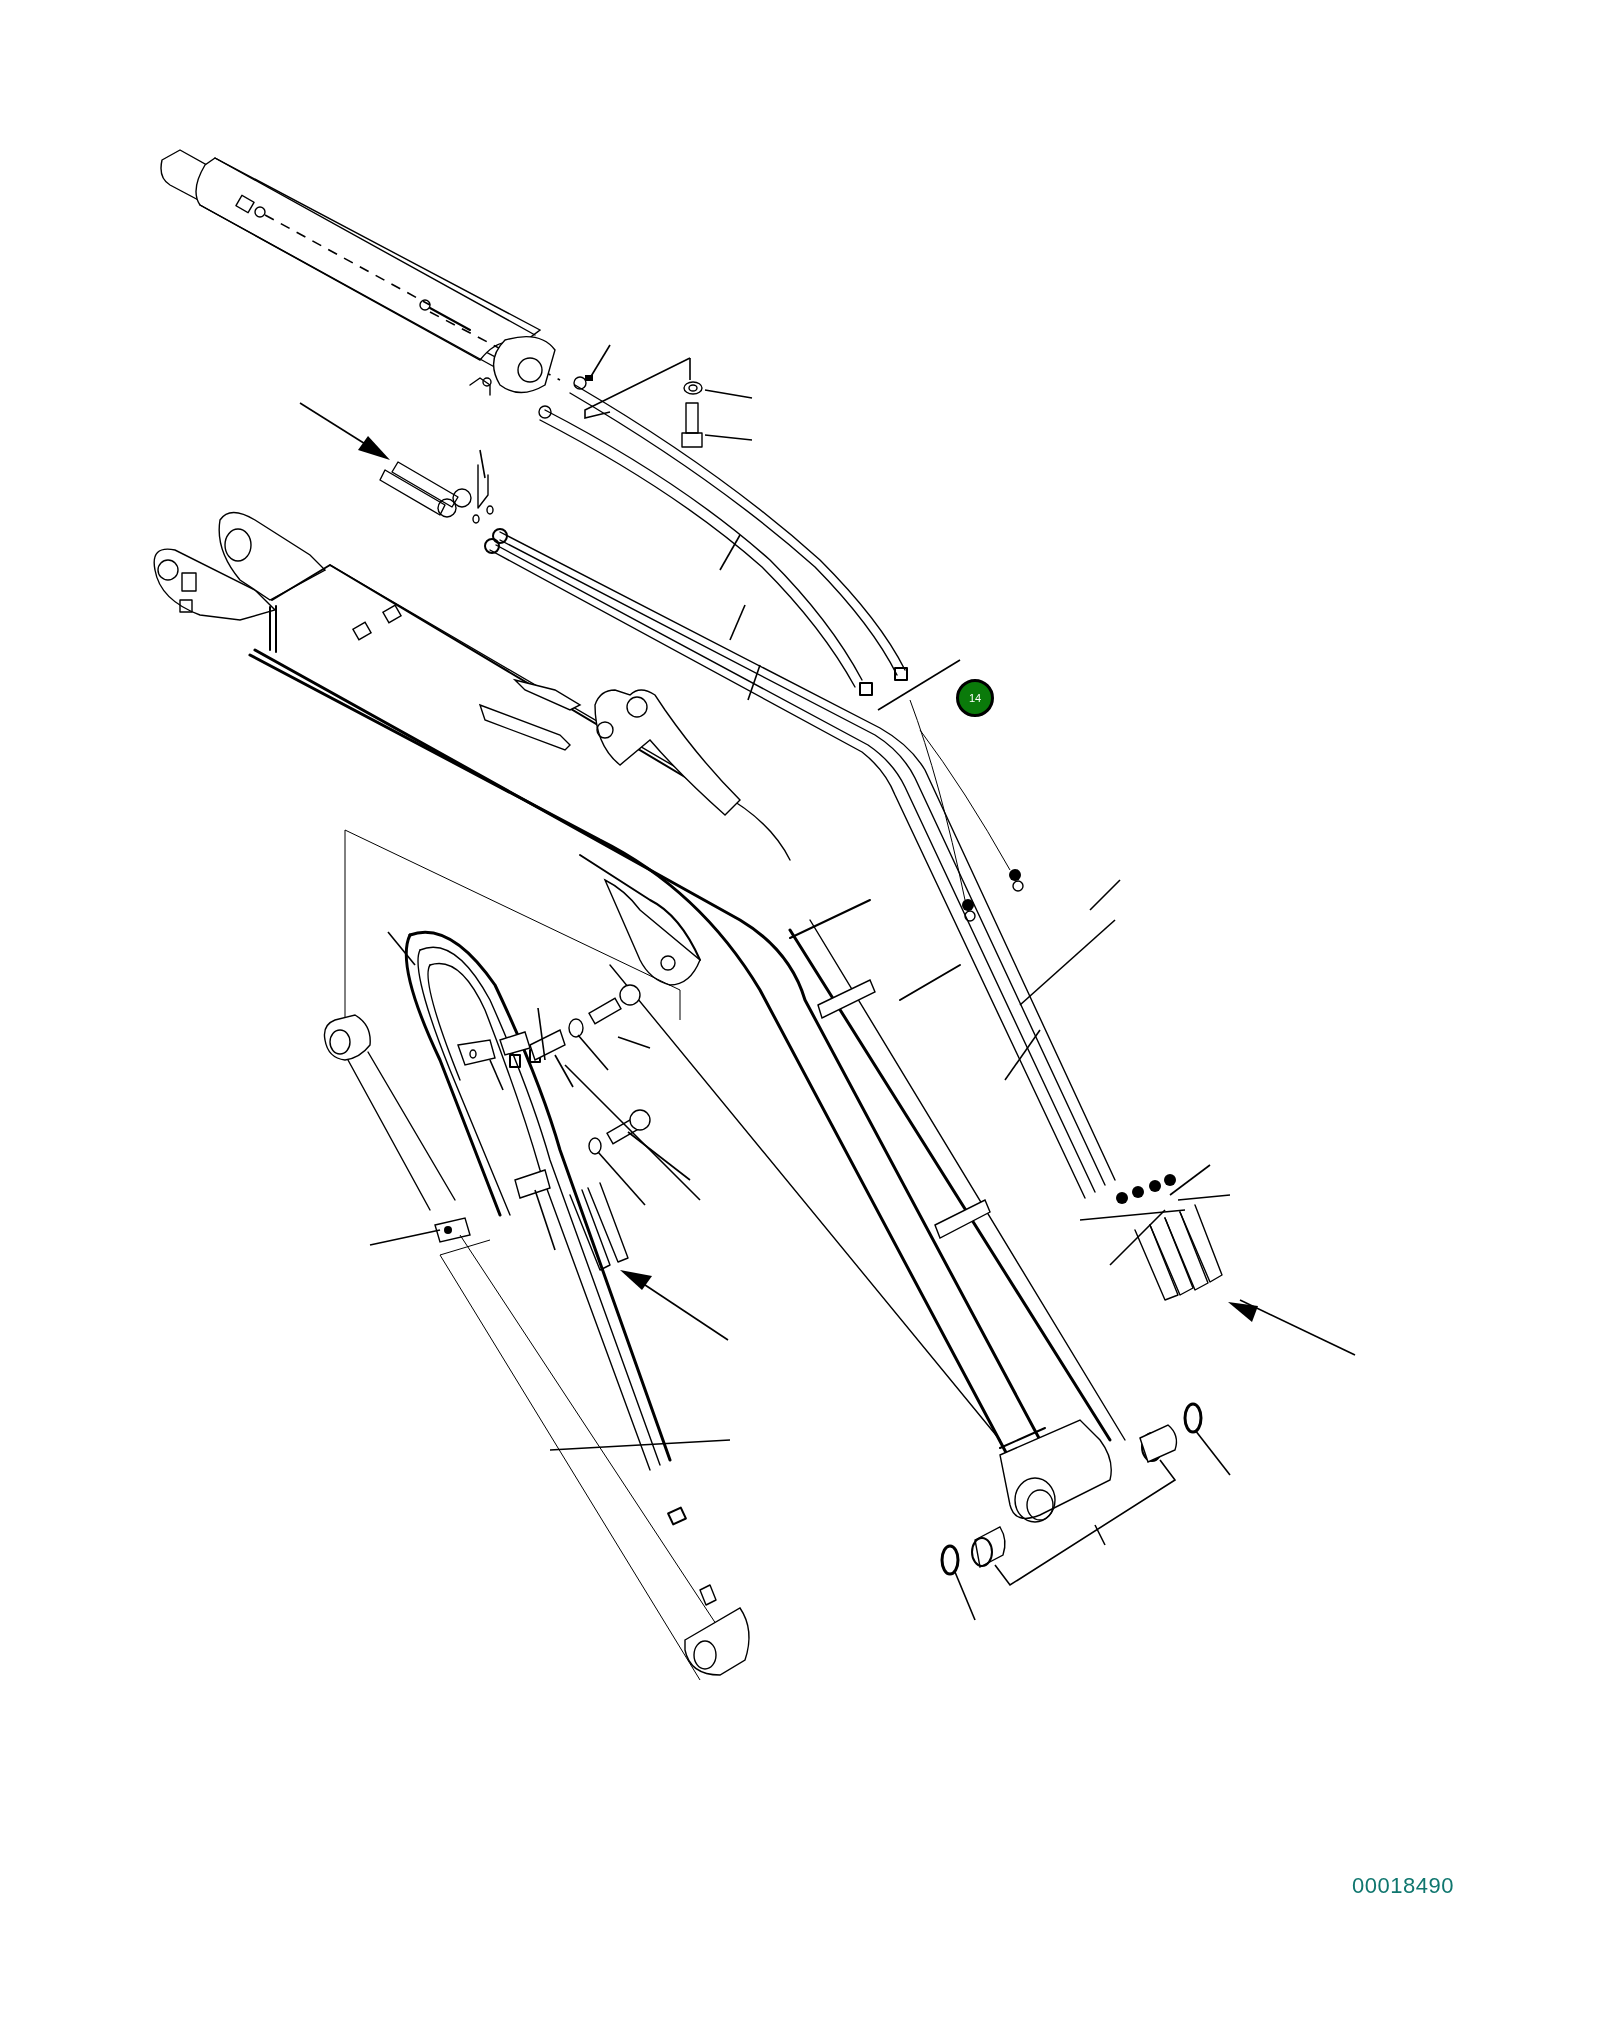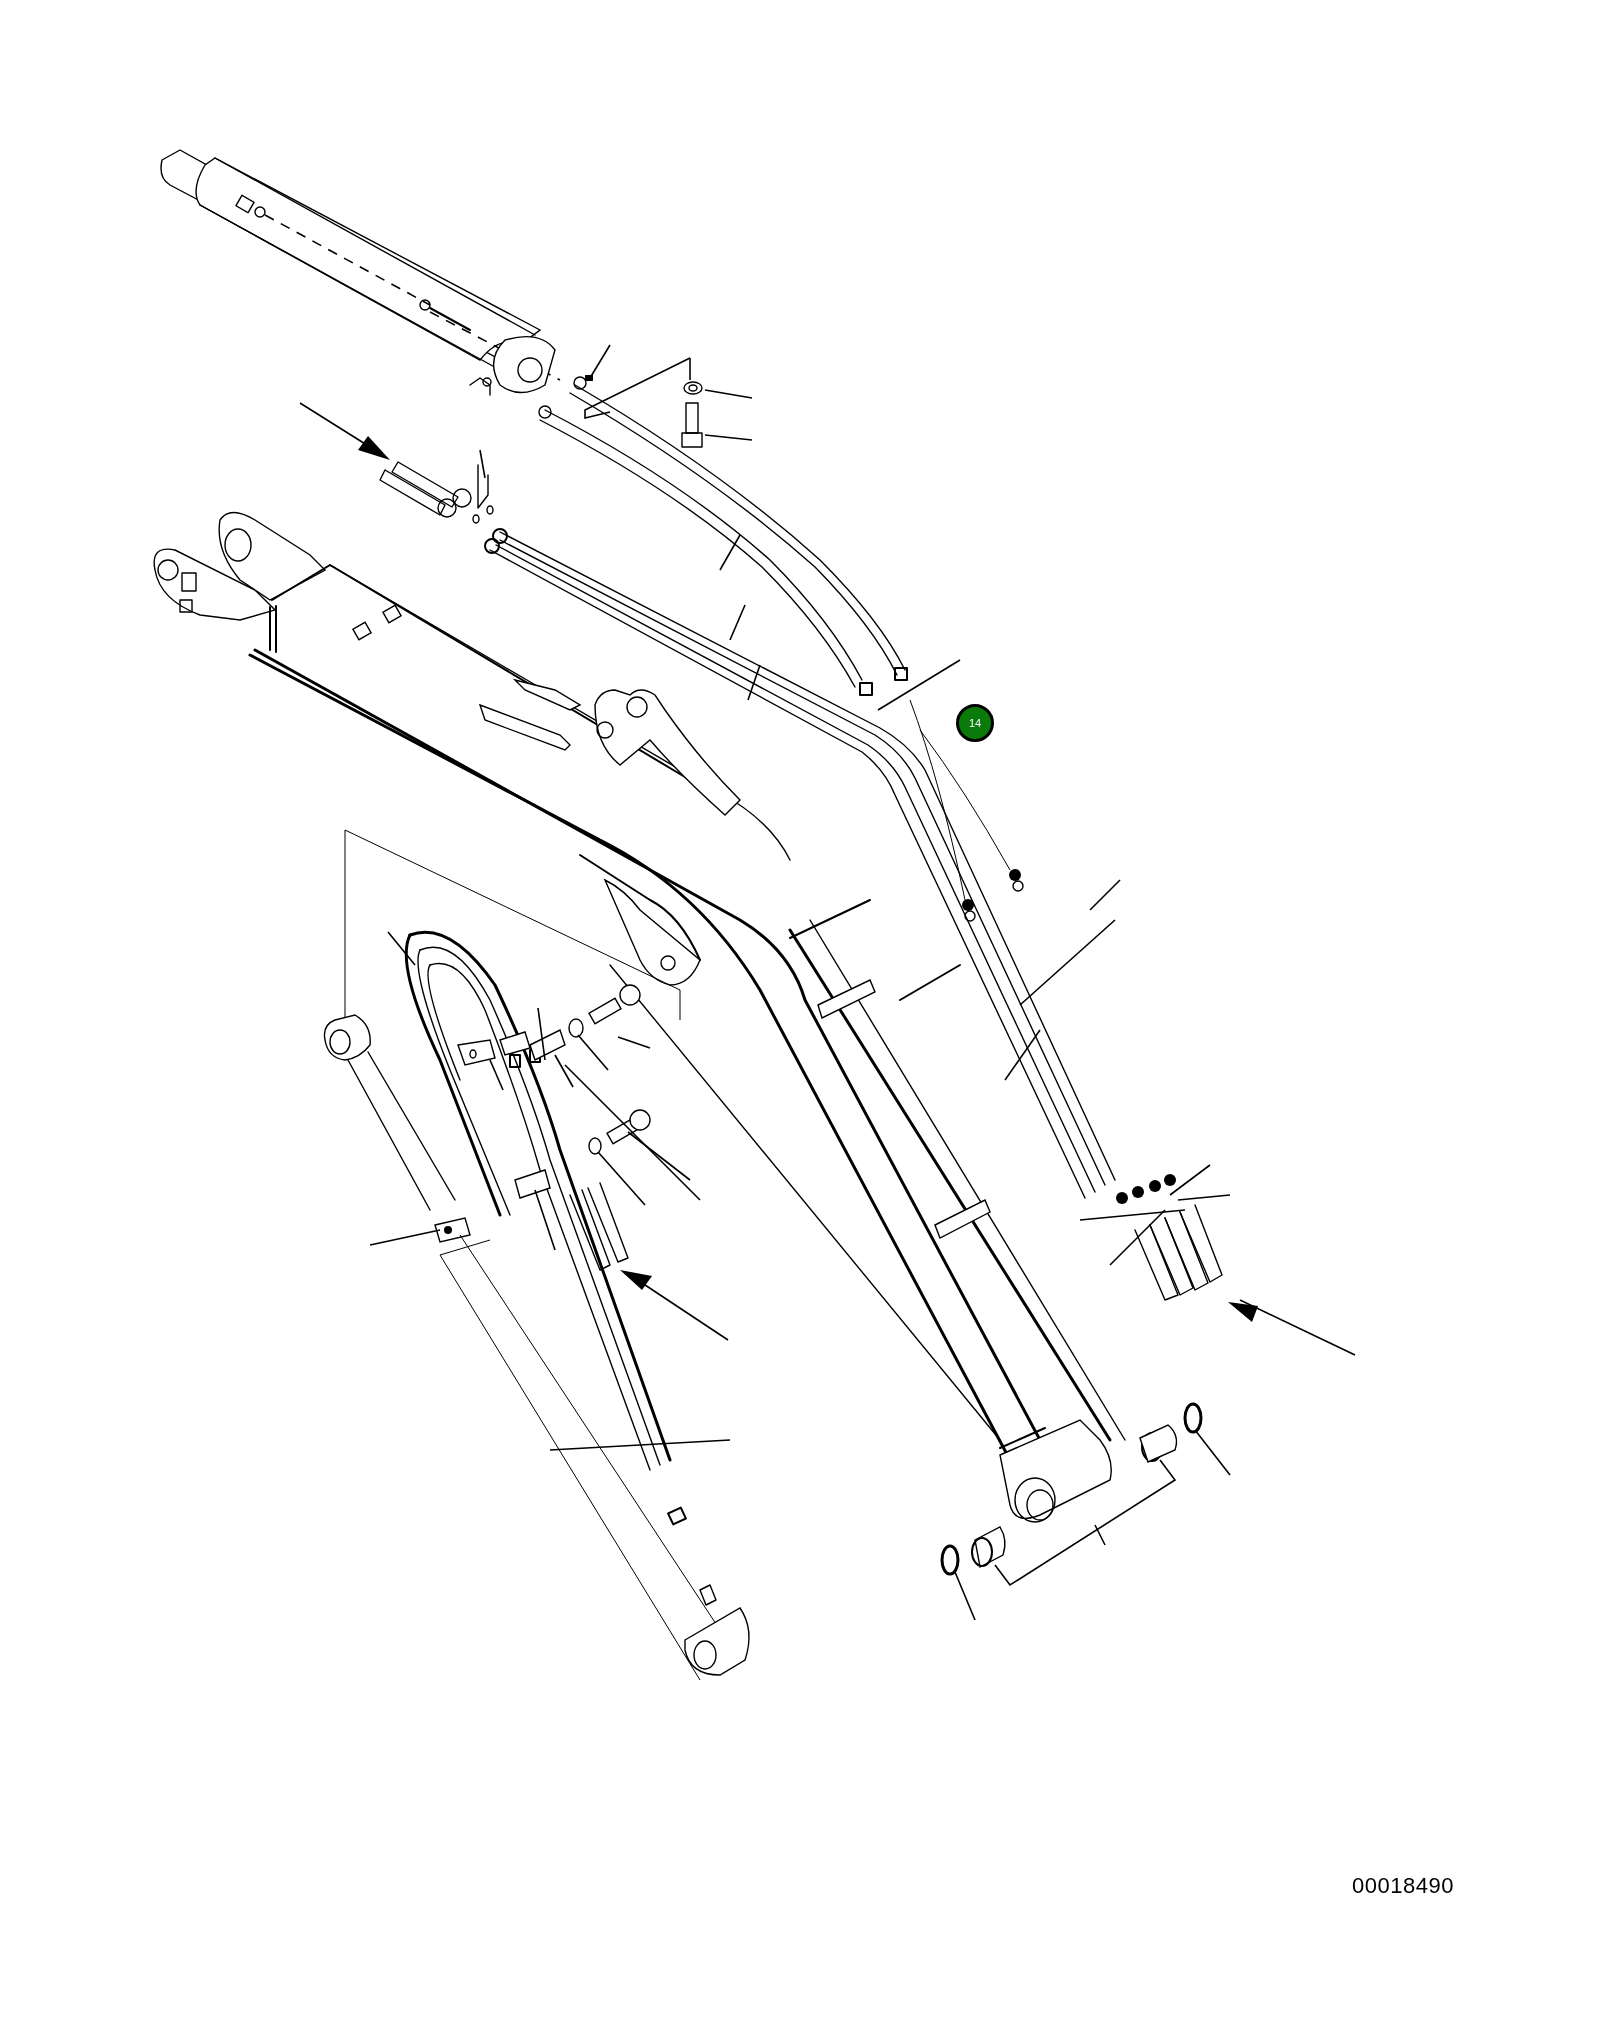--- a/index.html
+++ b/index.html
@@ -7,27 +7,27 @@
   #diagram { position: absolute; left: 0; top: 0; width: 1598px; height: 2034px; }
   .ln { fill: none; stroke: #000; stroke-width: 1.4; stroke-linecap: round; stroke-linejoin: round; }
   .thk { fill: none; stroke: #000; stroke-width: 3; stroke-linecap: round; stroke-linejoin: round; }
   .med { fill: none; stroke: #000; stroke-width: 2; stroke-linecap: round; stroke-linejoin: round; }
   .thin { fill: none; stroke: #000; stroke-width: 1; }
   .leader { fill: none; stroke: #000; stroke-width: 1.6; }
   .dash { fill: none; stroke: #000; stroke-width: 1.6; stroke-dasharray: 10 8; }
   .wfill { fill: #fff; stroke: #000; stroke-width: 1.4; }
   .bfill { fill: #000; }
   .callout {
-    position: absolute; left: 956px; top: 704px; width: 38px; height: 38px;
+    position: absolute; left: 956px; top: 679px; width: 38px; height: 38px;
     border-radius: 50%; background: #0a7a0a; border: 3px solid #000; box-sizing: border-box;
     color: #fff; font-size: 11px; display: flex; align-items: center; justify-content: center;
     cursor: pointer;
   }
   .drawing-number {
-    position: absolute; left: 1352px; top: 1873px; font-size: 22px; color: #000000; letter-spacing: 0.5px;
+    position: absolute; left: 1352px; top: 1873px; font-size: 22px; color: #0f766e; letter-spacing: 0.5px;
   }
 </style>
 </head>
 <body>
 
 <svg id="diagram" viewBox="0 0 1598 2034" xmlns="http://www.w3.org/2000/svg">
 
   <g>
     <path class="ln" d="M162,160 L180,150 L530,345 L520,370 L170,185 Q158,178 162,160 Z"></path>
     <path class="wfill" d="M205,165 Q190,190 200,205 L480,360 Q500,335 520,345 L540,330 L215,158 Z"></path>

